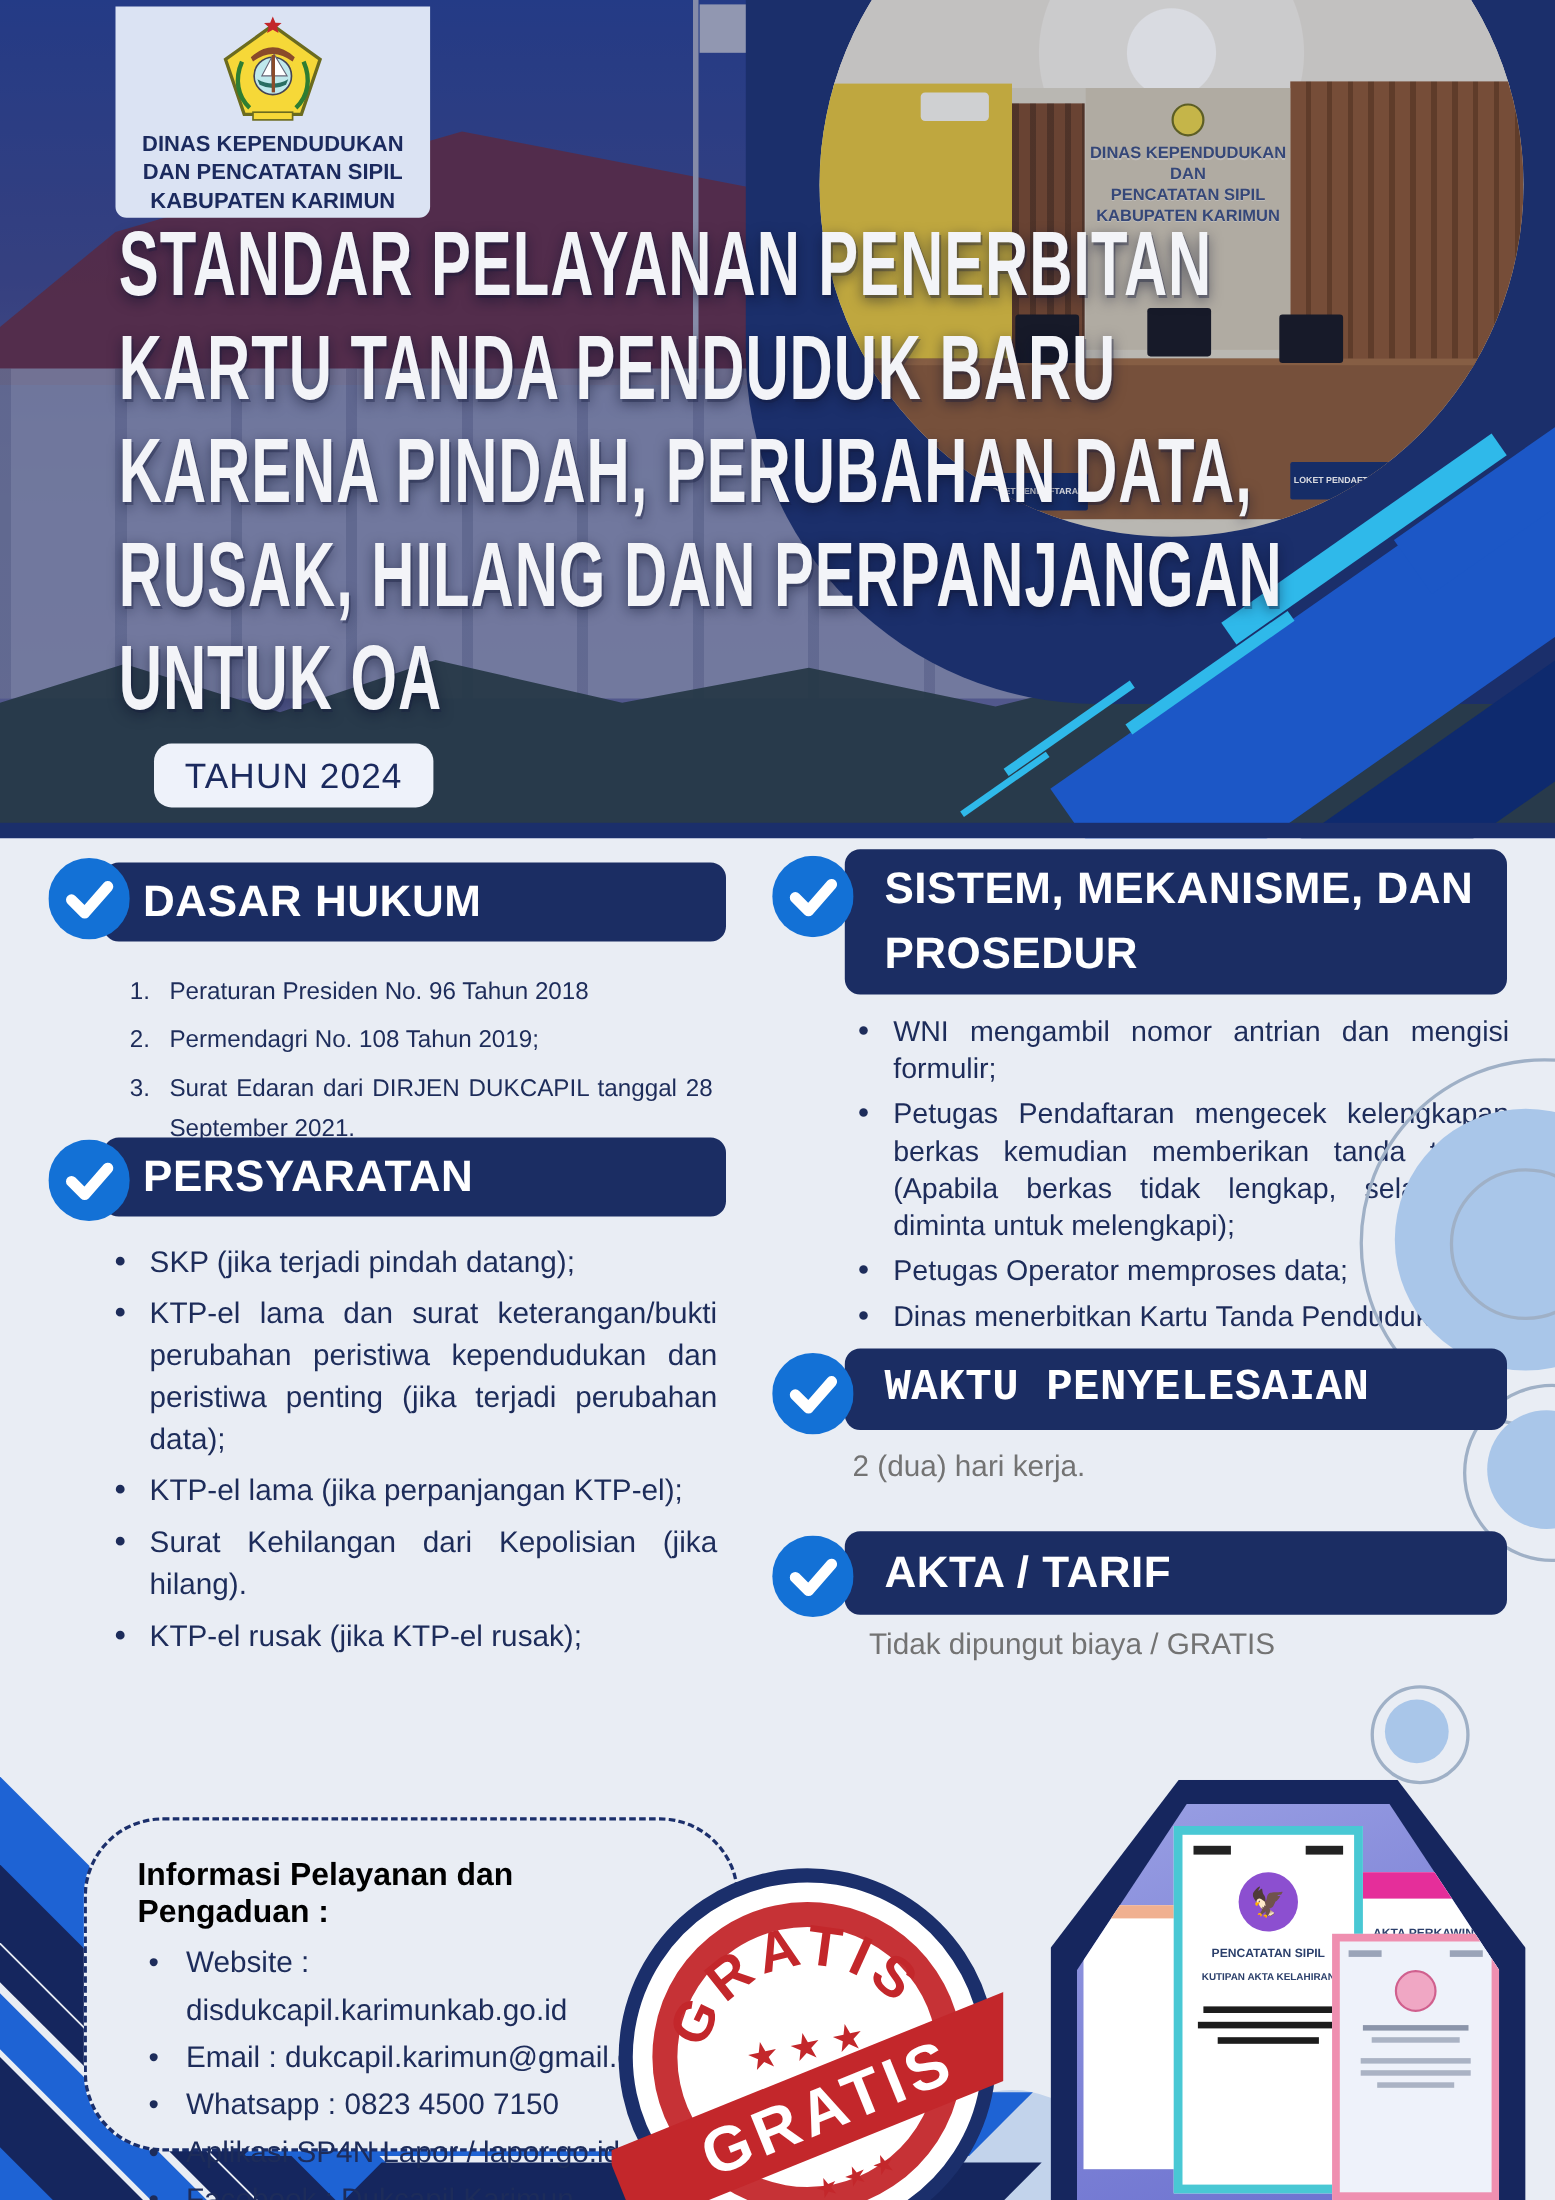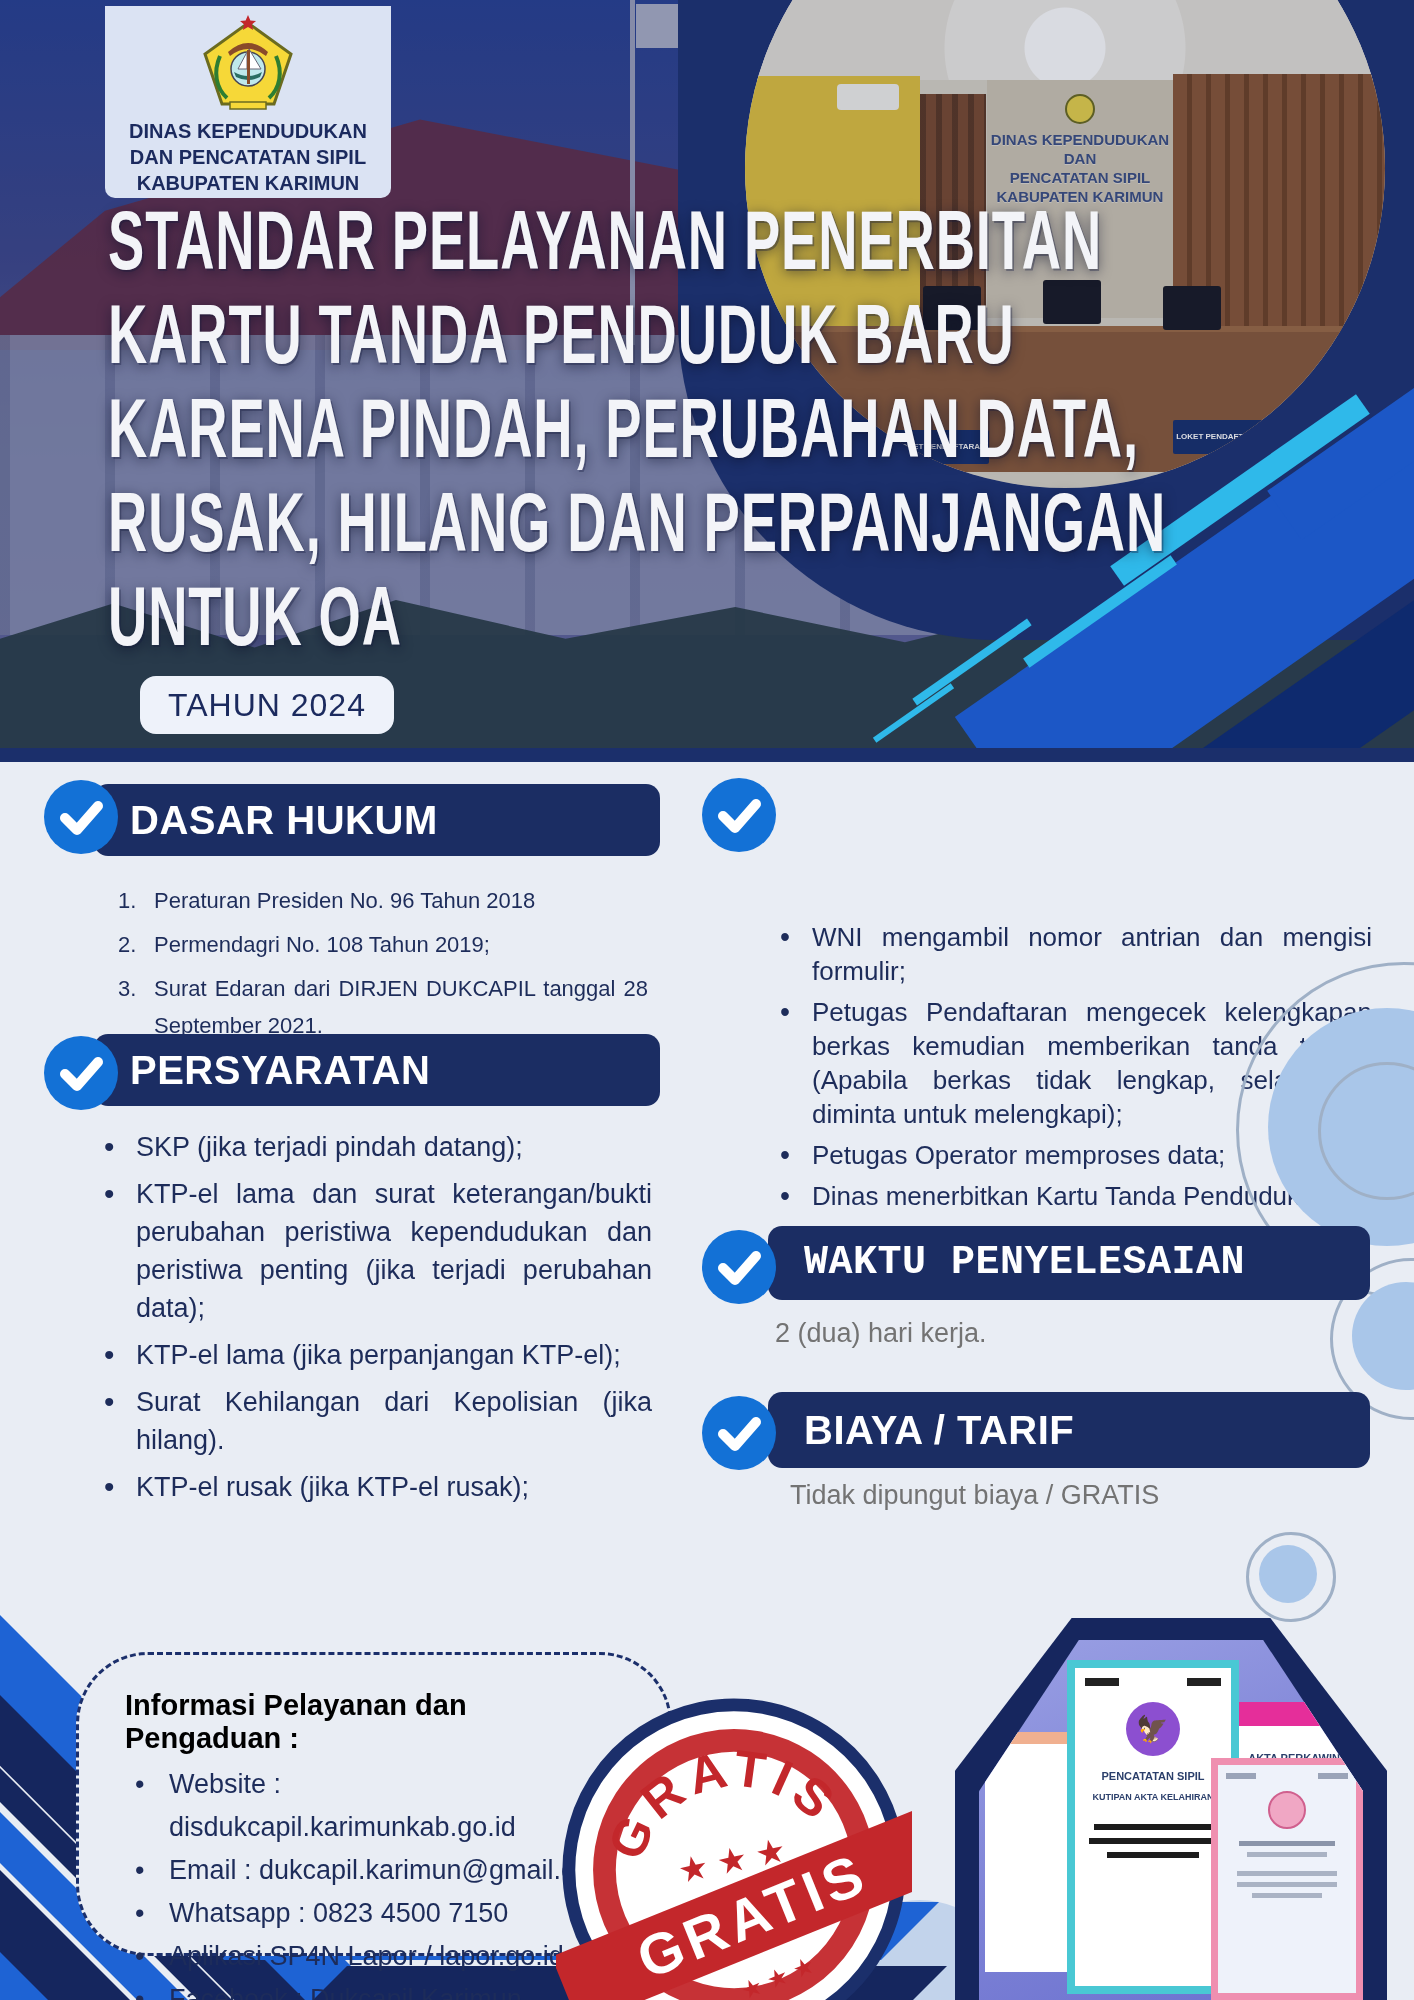--- a/index.html
+++ b/index.html
@@ -227,20 +227,24 @@
       <li>KTP-el rusak (jika KTP-el rusak);</li>
     </ul>
   </div>
 
   <div class="ck" style="left:702px;top:778px;">
     <svg width="74" height="74" viewBox="0 0 74 74">
         <circle cx="37" cy="37" r="37" fill="#1371d6"></circle>
     <path d="M21 38 L33 50 L54 26" stroke="#fff" stroke-width="10" fill="none" stroke-linecap="round" stroke-linejoin="round"></path>
       </svg>
   </div>
+  <div class="bar" style="left:768px;top:772px;width:602px;height:132px;padding-top:6px;box-sizing:border-box;">
+    <div class="bt" style="line-height:60px;">SISTEM, MEKANISME, DAN</div>
+    <div class="bt" style="line-height:58px;">PROSEDUR</div>
+  </div>
   <div class="list" style="left:772px;top:920px;width:600px;font-size:26px;line-height:34px;">
     <ul class="blt">
       <li style="margin-bottom:7px;">WNI mengambil nomor antrian dan mengisi formulir;</li>
       <li style="margin-bottom:7px;">Petugas Pendaftaran mengecek kelengkapan berkas kemudian memberikan tanda terima (Apabila berkas tidak lengkap, selanjutnya diminta untuk melengkapi);</li>
       <li style="margin-bottom:7px;">Petugas Operator memproses data;</li>
       <li style="margin-bottom:7px;">Dinas menerbitkan Kartu Tanda Penduduk.</li>
     </ul>
   </div>
 
   <div class="ck" style="left:702px;top:1230px;">
@@ -254,21 +258,21 @@
   </div>
   <div class="body-text" style="left:775px;top:1318px;">2 (dua) hari kerja.</div>
 
   <div class="ck" style="left:702px;top:1396px;">
     <svg width="74" height="74" viewBox="0 0 74 74">
         <circle cx="37" cy="37" r="37" fill="#1371d6"></circle>
     <path d="M21 38 L33 50 L54 26" stroke="#fff" stroke-width="10" fill="none" stroke-linecap="round" stroke-linejoin="round"></path>
       </svg>
   </div>
   <div class="bar bar1" style="left:768px;top:1392px;width:602px;height:76px;">
-    <div class="bt" style="line-height:76px;">BIAYA / TARIF</div>
+    <div class="bt" style="line-height:76px;">AKTA / TARIF</div>
   </div>
   <div class="body-text" style="left:790px;top:1480px;">Tidak dipungut biaya / GRATIS</div>
 
   <div class="circ" style="left:1236px;top:962px;width:330px;height:330px;border:3px solid #9fb0c6;"></div>
   <div class="circ" style="left:1268px;top:1008px;width:238px;height:238px;background:#a9c6e9;"></div>
   <div class="circ" style="left:1318px;top:1062px;width:132px;height:132px;border:3px solid #9fb0c6;"></div>
   <div class="circ" style="left:1330px;top:1258px;width:156px;height:156px;border:3px solid #9fb0c6;"></div>
   <div class="circ" style="left:1352px;top:1282px;width:108px;height:108px;background:#a9c6e9;"></div>
   <div class="circ" style="left:1246px;top:1532px;width:84px;height:84px;border:3px solid #9fb0c6;"></div>
   <div class="circ" style="left:1259px;top:1545px;width:58px;height:58px;background:#a9c6e9;"></div>

